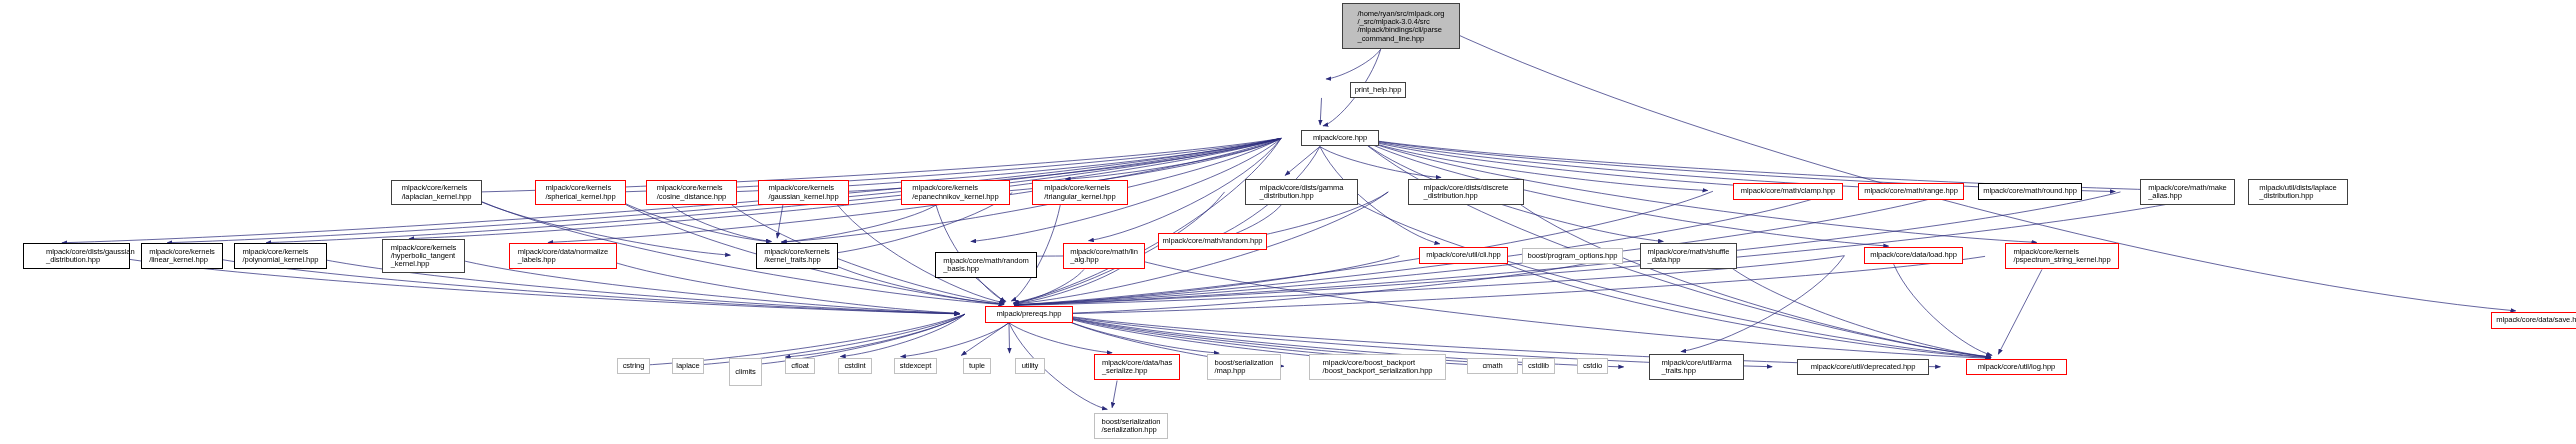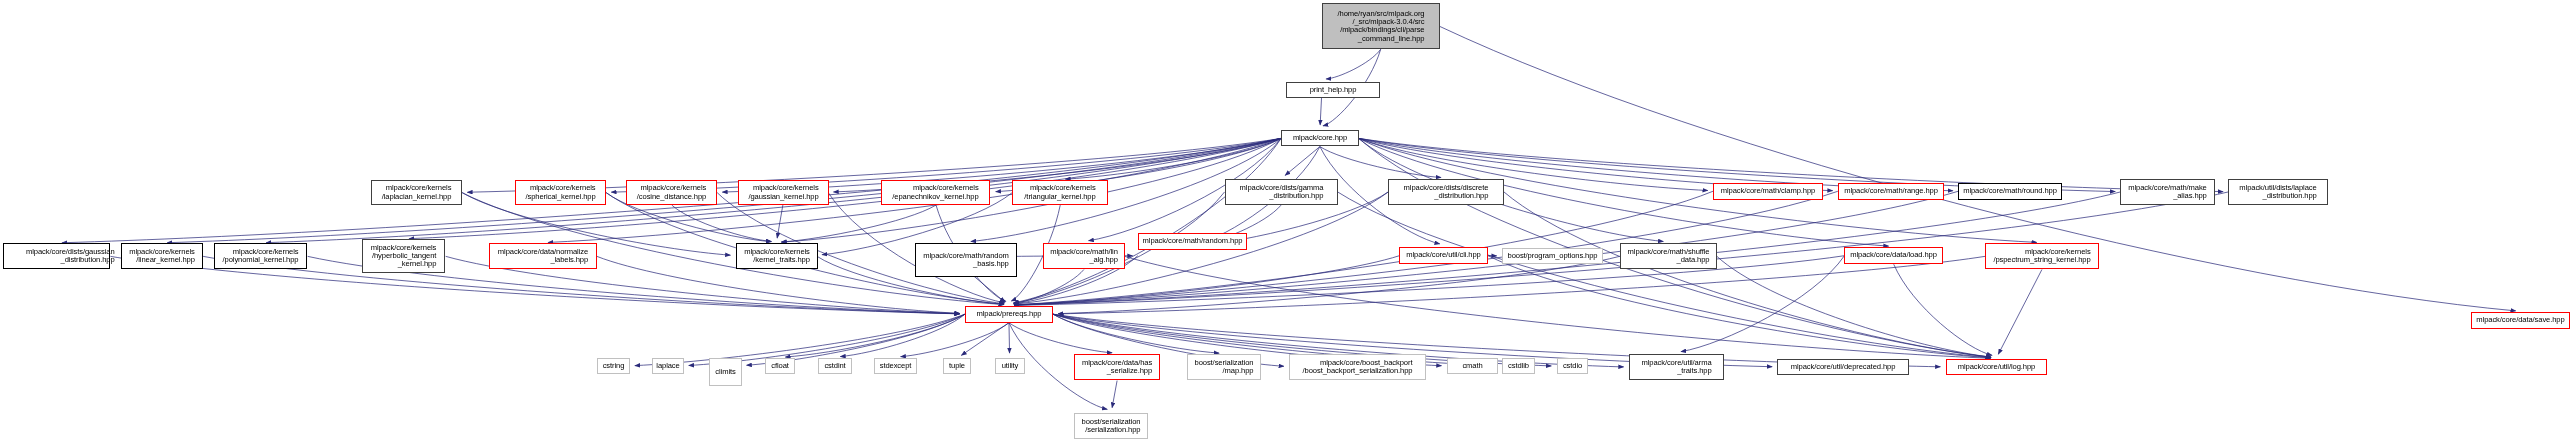--- a/index.html
+++ b/index.html
@@ -18,29 +18,30 @@
     width:2576px;
     height:445px;
     pointer-events:none;
   }
   .node{
     position:absolute;
     box-sizing:border-box;
     display:flex;
     align-items:center;
     justify-content:center;
-    text-align:right;
+    text-align:left;
     background:#ffffff;
     color:#000000;
     font-size:7.6px;
     line-height:8.2px;
     letter-spacing:-0.1px;
     white-space:pre-line;
     padding:0.7px 2px;
     z-index:5;
+    margin-left:20px;
   }
   .node.b-black{ border:0.7px solid #000000; }
   .node.b-gray { border:1.1px solid #404040; }
   .node.b-red  { border:1.1px solid #ff0000; }
   .node.b-light{ border:0.7px solid #c0c0c0; }
   .node.root{
     background:#bfbfbf;
     border:1.1px solid #404040;
   }
 </style>
@@ -150,21 +151,21 @@
         <path d="M1602,478 C1846.44,514.225 2579.76,550.45 2952.0140187565376,558.0266042046401" fill="none" stroke="#2a2a7a" stroke-width="1.1" marker-end="url(#arrow)"></path>
         <path d="M1535,491 C1562.99,552.65 1646.96,614.3 1684.4973559884622,622.7114969158798" fill="none" stroke="#2a2a7a" stroke-width="1.1" marker-end="url(#arrow)"></path>
         <path d="M1699.5,579 L1691.9452121626266,620.1316226701438" fill="none" stroke="#2a2a7a" stroke-width="1.1" marker-end="url(#arrow)"></path>
       </g>
   </svg>
   <div id="node-layer">
       <div class="node root" style="left: 1322px; top: 3.3px; width: 118px; height: 46px;">/home/ryan/src/mlpack.org
 /_src/mlpack-3.0.4/src
 /mlpack/bindings/cli/parse
 _command_line.hpp</div>
-      <div class="node b-gray" style="left: 1286px; top: 82px; width: 94px; height: 16.4px;">print_help.hpp</div>
+      <div class="node b-gray" style="left: 1330px; top: 82px; width: 56px; height: 16.4px;">print_help.hpp</div>
       <div class="node b-gray" style="left: 1281px; top: 130px; width: 78px; height: 16.4px;">mlpack/core.hpp</div>
       <div class="node b-gray" style="left: 371px; top: 180px; width: 91px; height: 25px;">mlpack/core/kernels
 /laplacian_kernel.hpp</div>
       <div class="node b-red" style="left: 515px; top: 180px; width: 91px; height: 25px;">mlpack/core/kernels
 /spherical_kernel.hpp</div>
       <div class="node b-red" style="left: 626px; top: 180px; width: 91px; height: 25px;">mlpack/core/kernels
 /cosine_distance.hpp</div>
       <div class="node b-red" style="left: 738px; top: 180px; width: 91px; height: 25px;">mlpack/core/kernels
 /gaussian_kernel.hpp</div>
       <div class="node b-red" style="left: 881px; top: 180px; width: 109px; height: 25px;">mlpack/core/kernels
@@ -188,21 +189,21 @@
 /linear_kernel.hpp</div>
       <div class="node b-black" style="left: 214px; top: 243px; width: 93px; height: 26px;">mlpack/core/kernels
 /polynomial_kernel.hpp</div>
       <div class="node b-gray" style="left: 362px; top: 239px; width: 83px; height: 34px;">mlpack/core/kernels
 /hyperbolic_tangent
 _kernel.hpp</div>
       <div class="node b-red" style="left: 489px; top: 243px; width: 108px; height: 26px;">mlpack/core/data/normalize
 _labels.hpp</div>
       <div class="node b-black" style="left: 736px; top: 243px; width: 82px; height: 26px;">mlpack/core/kernels
 /kernel_traits.hpp</div>
-      <div class="node b-black" style="left: 915px; top: 243px; width: 102px; height: 34px;">mlpack/core/math/random
+      <div class="node b-black" style="left: 915px; top: 252px; width: 102px; height: 26px;">mlpack/core/math/random
 _basis.hpp</div>
       <div class="node b-red" style="left: 1043px; top: 243px; width: 82px; height: 26px;">mlpack/core/math/lin
 _alg.hpp</div>
       <div class="node b-red" style="left: 1138px; top: 233px; width: 109px; height: 17px;">mlpack/core/math/random.hpp</div>
       <div class="node b-red" style="left: 1399px; top: 247px; width: 89px; height: 17px;">mlpack/core/util/cli.hpp</div>
       <div class="node b-light" style="left: 1502px; top: 248px; width: 101px; height: 16.4px;">boost/program_options.hpp</div>
       <div class="node b-gray" style="left: 1620px; top: 243px; width: 97px; height: 26px;">mlpack/core/math/shuffle
 _data.hpp</div>
       <div class="node b-red" style="left: 1844px; top: 247px; width: 99px; height: 17px;">mlpack/core/data/load.hpp</div>
       <div class="node b-red" style="left: 1985px; top: 243px; width: 114px; height: 26px;">mlpack/core/kernels

